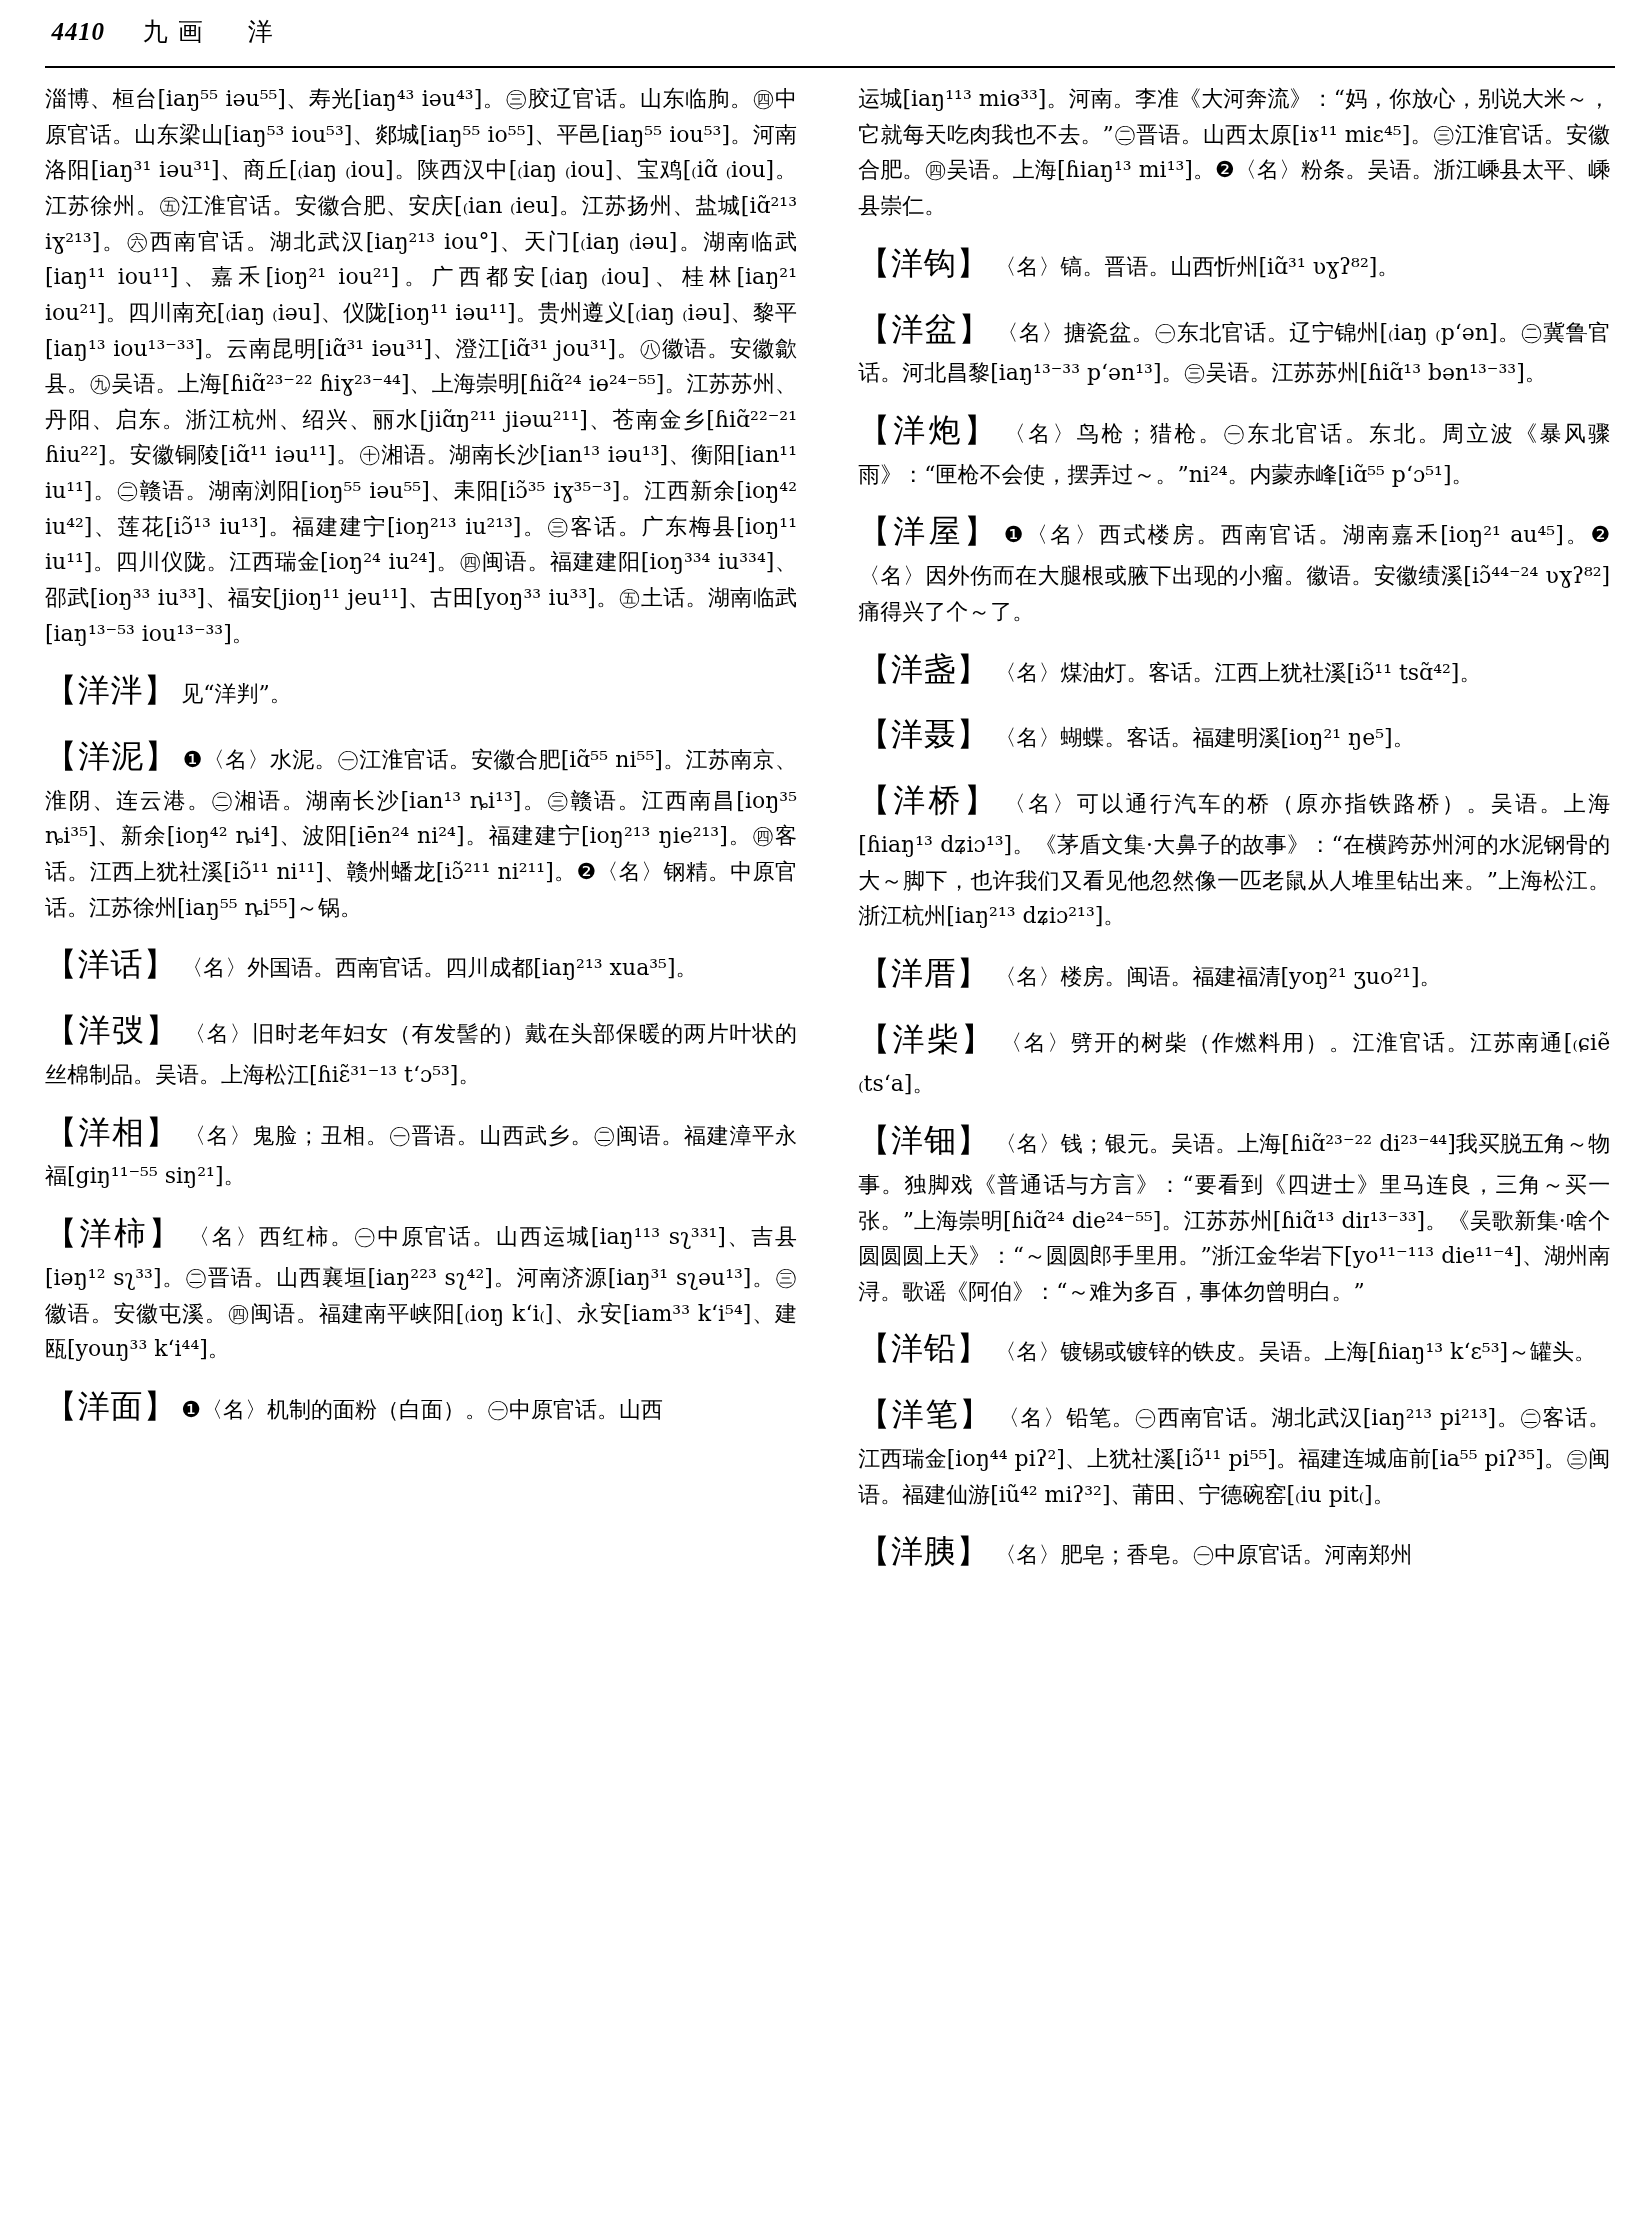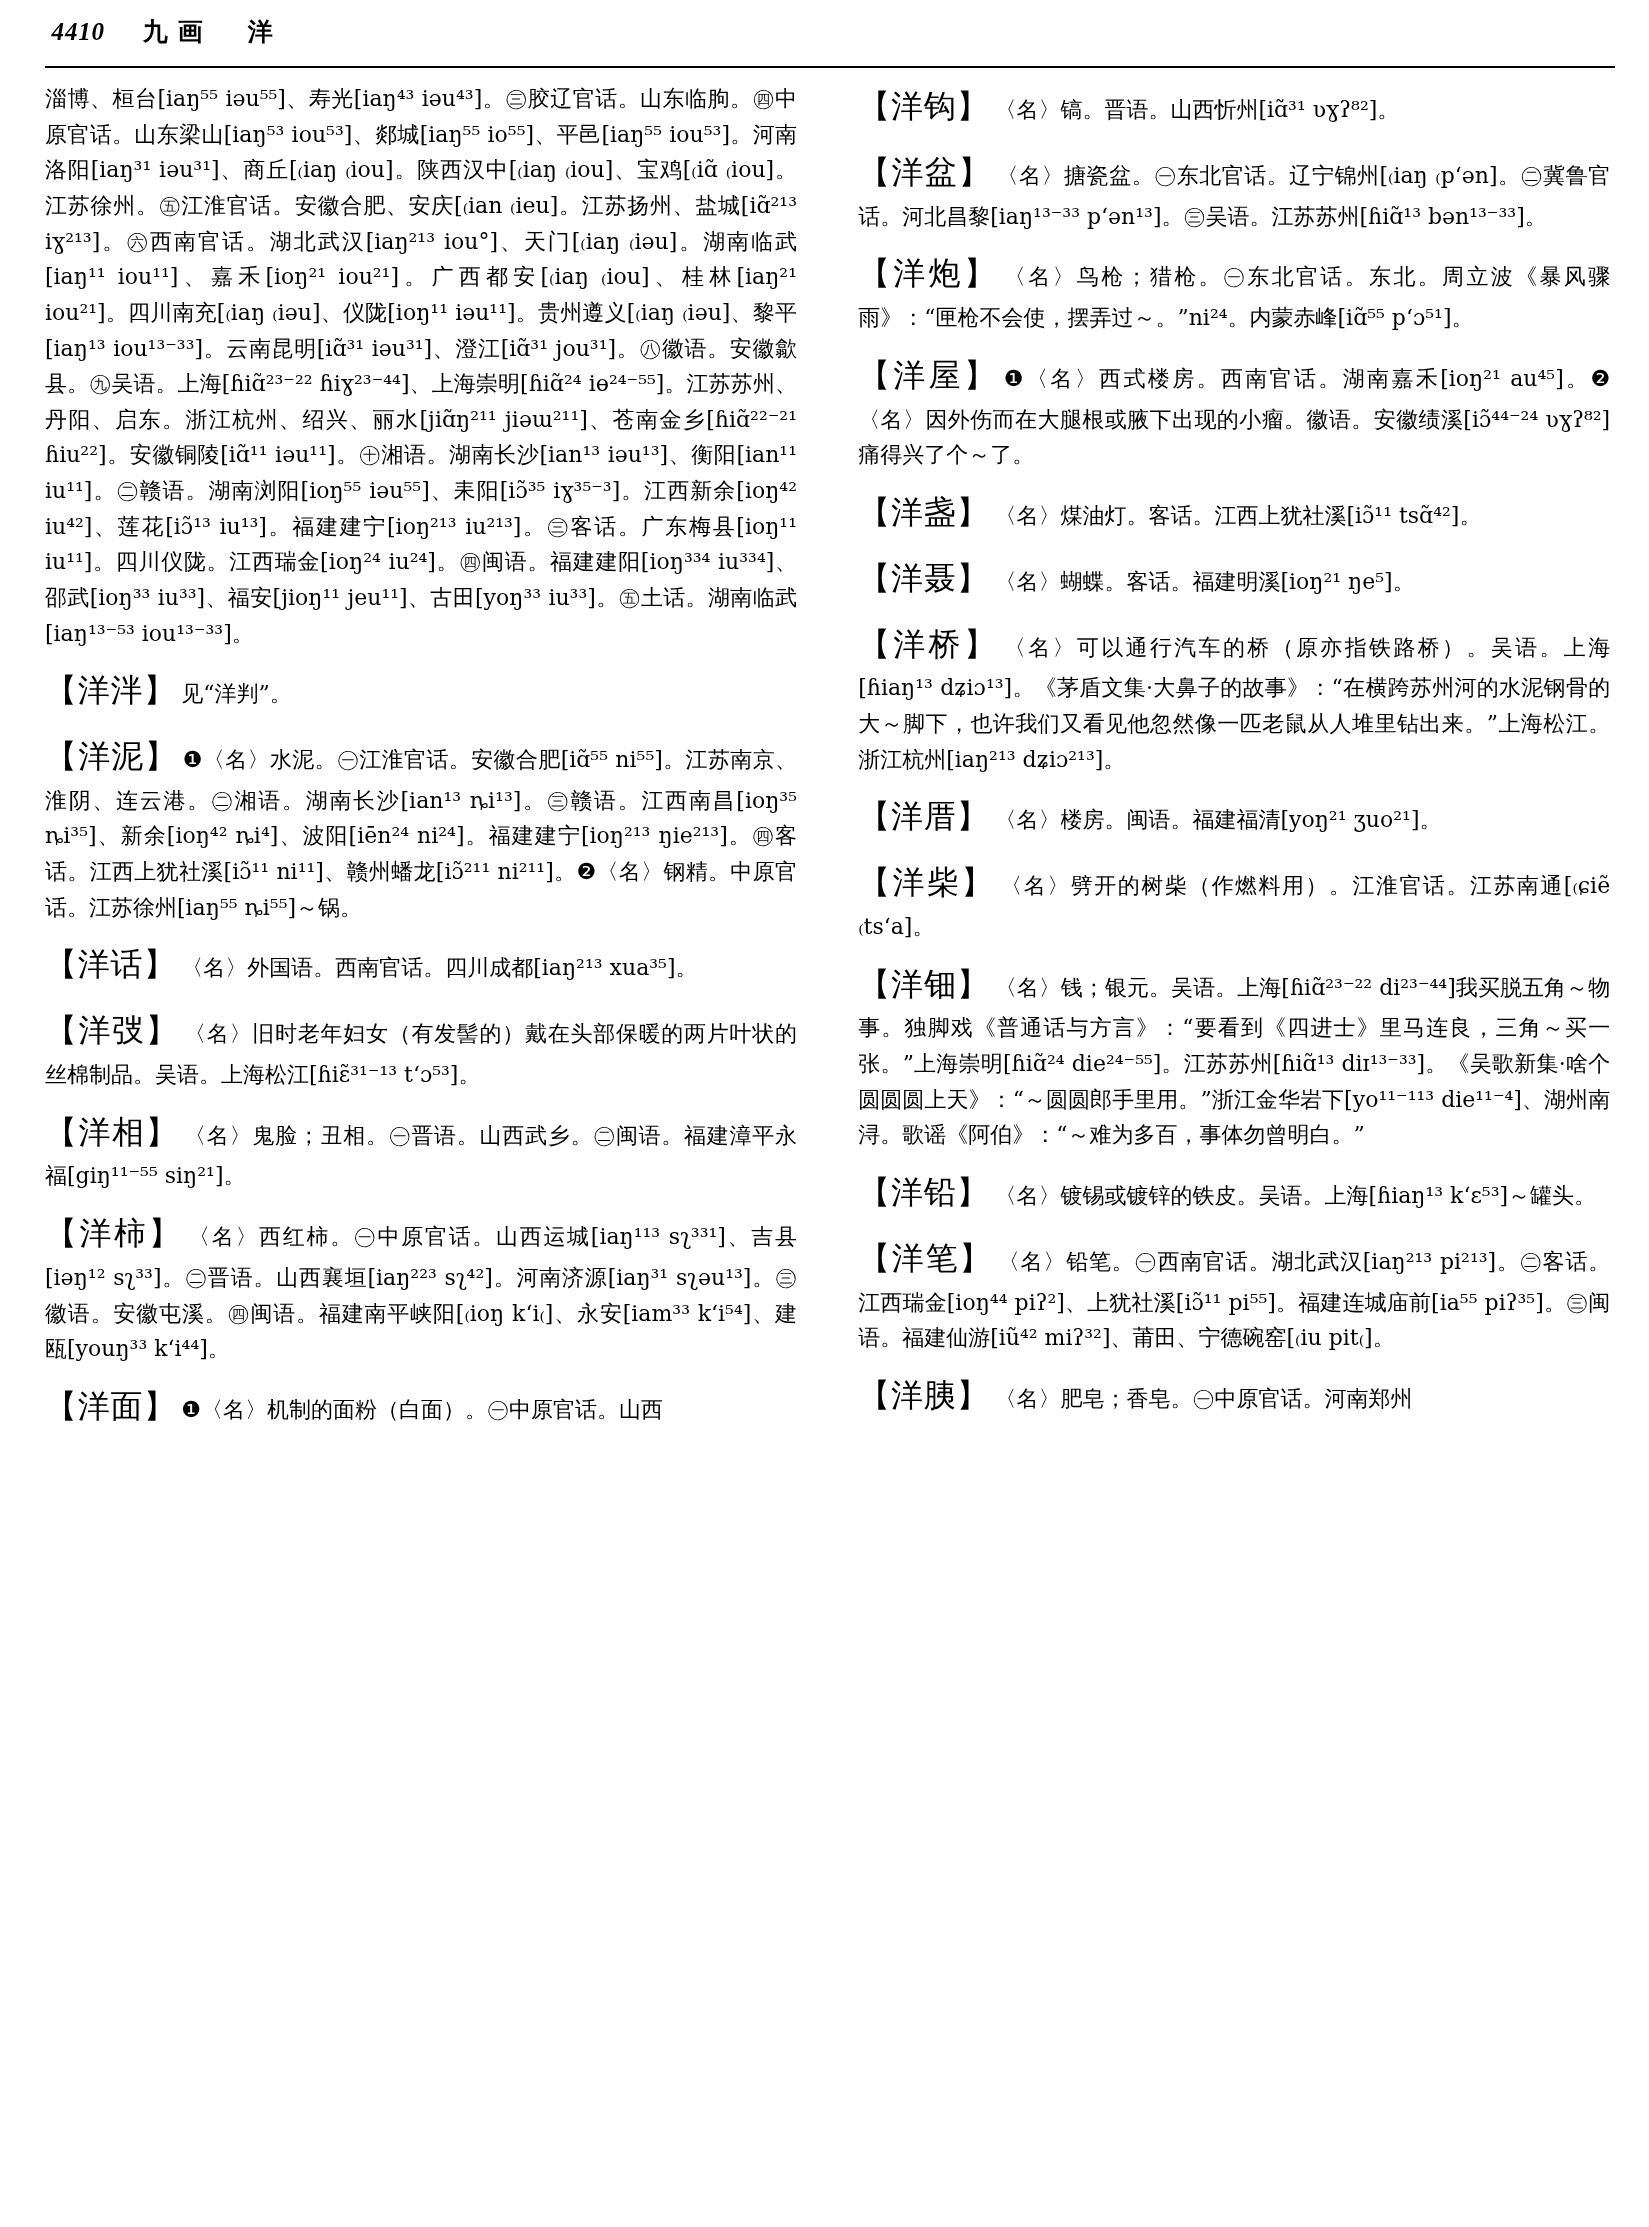--- a/index.html
+++ b/index.html
@@ -32,21 +32,21 @@
   }
   .folio {
     font-family: Liberation Serif, serif;
     font-style: italic;
     font-weight: bold;
     font-size: 25px;
     letter-spacing: 0.8px;
   }
   .head-label {
     font-size: 25px;
-    font-weight: bold;
+    font-weight: normal;
     letter-spacing: 10px;
   }
   .head-rule {
     border-top: 2.5px solid #000;
     margin: 5px 0 0 0;
   }
   
   .columns {
     display: flex;
     gap: 38px;
@@ -113,20 +113,23 @@
       <div class="entry">
         <span class="headword">【洋柿】</span><span class="body-text">〈名〉西红柿。㊀中原官话。山西运城[iaŋ¹¹³ sʅ³³¹]、吉县[iəŋ¹² sʅ³³]。㊁晋语。山西襄垣[iaŋ²²³ sʅ⁴²]。河南济源[iaŋ³¹ sʅəu¹³]。㊂徽语。安徽屯溪。㊃闽语。福建南平峡阳[₍ioŋ k‘i₍]、永安[iam³³ k‘i⁵⁴]、建瓯[youŋ³³ k‘i⁴⁴]。</span>
       </div>
       <div class="entry">
         <span class="headword">【洋面】</span><span class="body-text">❶〈名〉机制的面粉（白面）。㊀中原官话。山西</span>
       </div>
     </div>
 
     <div class="col right">
       <div class="entry">
+        <span class="body-text">运城[iaŋ¹¹³ miɞ³³]。河南。李准《大河奔流》：“妈，你放心，别说大米～，它就每天吃肉我也不去。”㊁晋语。山西太原[iɤ¹¹ miɛ⁴⁵]。㊂江淮官话。安徽合肥。㊃吴语。上海[ɦiaŋ¹³ mi¹³]。❷〈名〉粉条。吴语。浙江嵊县太平、嵊县崇仁。</span>
+      </div>
+      <div class="entry">
         <span class="headword">【洋钩】</span><span class="body-text">〈名〉镐。晋语。山西忻州[iɑ̃³¹ ʋɣʔ⁸²]。</span>
       </div>
       <div class="entry">
         <span class="headword">【洋盆】</span><span class="body-text">〈名〉搪瓷盆。㊀东北官话。辽宁锦州[₍iaŋ ₍p‘ən]。㊁冀鲁官话。河北昌黎[iaŋ¹³⁻³³ p‘ən¹³]。㊂吴语。江苏苏州[ɦiɑ̃¹³ bən¹³⁻³³]。</span>
       </div>
       <div class="entry">
         <span class="headword">【洋炮】</span><span class="body-text">〈名〉鸟枪；猎枪。㊀东北官话。东北。周立波《暴风骤雨》：“匣枪不会使，摆弄过～。”ni²⁴。内蒙赤峰[iɑ̃⁵⁵ p‘ɔ⁵¹]。</span>
       </div>
       <div class="entry">
         <span class="headword">【洋屋】</span><span class="body-text">❶〈名〉西式楼房。西南官话。湖南嘉禾[ioŋ²¹ au⁴⁵]。❷〈名〉因外伤而在大腿根或腋下出现的小瘤。徽语。安徽绩溪[iɔ̃⁴⁴⁻²⁴ ʋɣʔ⁸²]痛得兴了个～了。</span>

